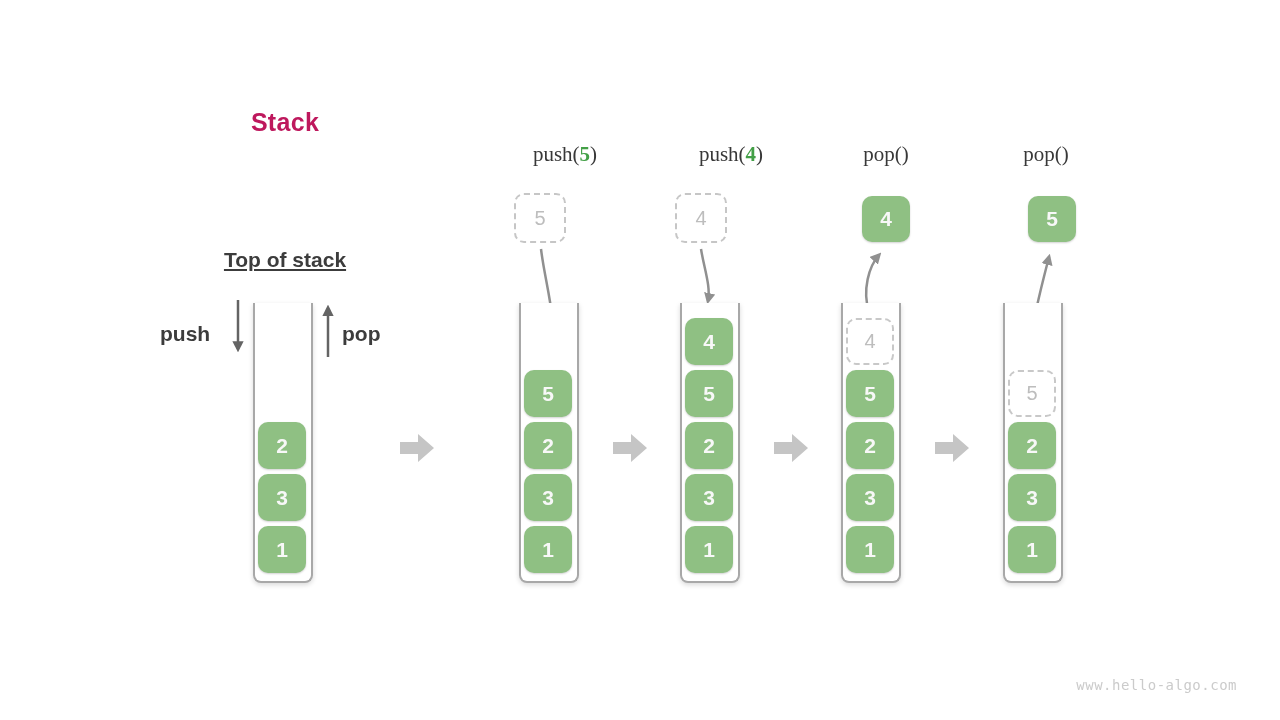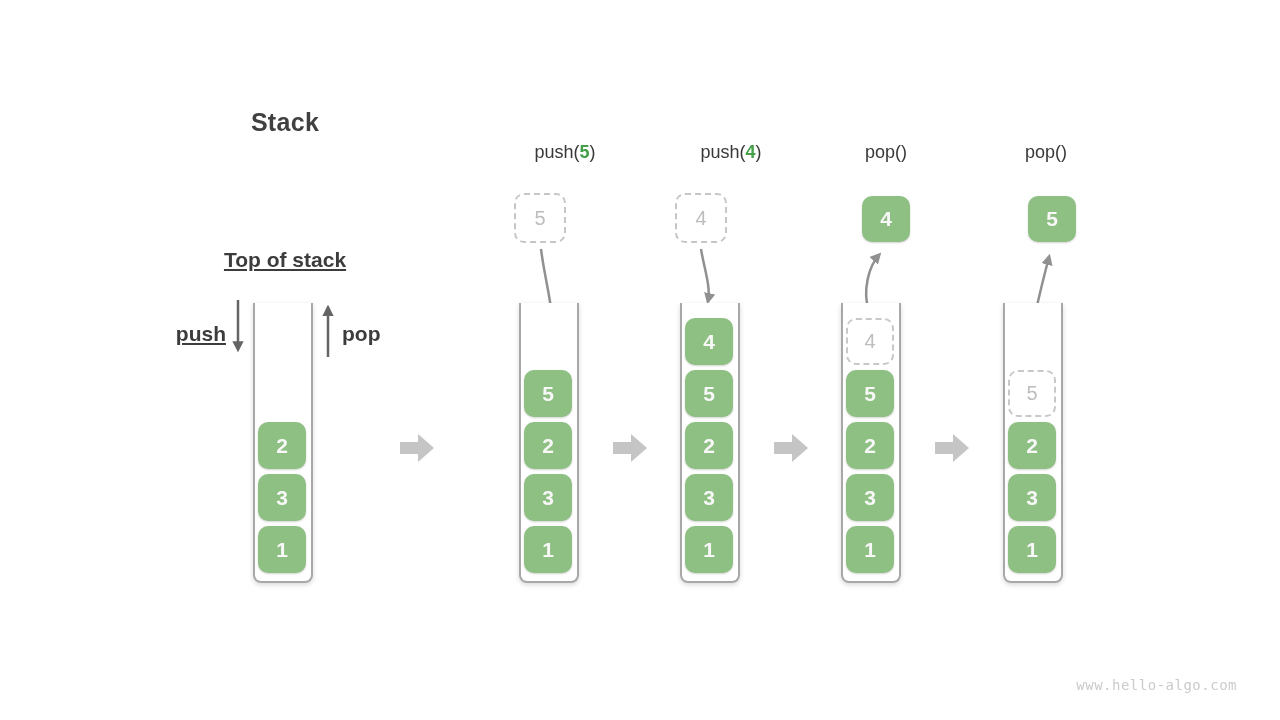--- a/index.html
+++ b/index.html
@@ -2,31 +2,31 @@
 <html><head>
 <meta charset="utf-8">
 <style>
   html,body{margin:0;padding:0;background:#ffffff;}
   .canvas{
     position:relative;width:1280px;height:720px;background:#ffffff;overflow:hidden;
     font-family:"Liberation Sans","DejaVu Sans",sans-serif;color:#3c3c3c;
   }
   .title{
     position:absolute;top:108px;left:285px;transform:translateX(-50%);
-    font-size:25px;font-weight:bold;color:#404040;letter-spacing:.3px;
+    font-size:25px;font-weight:bold;color:#be185d;letter-spacing:.3px;
   }
   .dark-label{position:absolute;font-size:21px;font-weight:bold;color:#3c3c3c;white-space:nowrap;}
   .top-label{top:248px;left:285px;transform:translateX(-50%);text-decoration:underline;}
   .bottom-label{top:617px;left:285px;transform:translateX(-50%);}
-  .push-label{top:322px;left:160px;width:66px;text-align:right;text-decoration:underline;}
+  .push-label{top:322px;left:160px;width:66px;}
   .pop-label{top:322px;left:342px;}
   .op-label{
     position:absolute;top:142px;transform:translateX(-50%);
-    font-family:Liberation Sans, sans-serif;
-    font-size:18px;color:#383838;white-space:nowrap;
+    font-family:Liberation Serif, serif;
+    font-size:21px;color:#383838;white-space:nowrap;
   }
   .op-label .arg{color:#43a047;font-weight:bold;}
   .stack-container{
     position:absolute;top:303px;width:56px;height:278px;
     border-left:2px solid #a8a8a8;border-right:2px solid #a8a8a8;border-bottom:2px solid #a8a8a8;
     border-radius:0 0 8px 8px;background:#ffffff;
     box-shadow:0 2px 5px rgba(0,0,0,.15);
   }
   .stack-item{
     position:absolute;left:3px;width:48px;height:47px;border-radius:10px;

